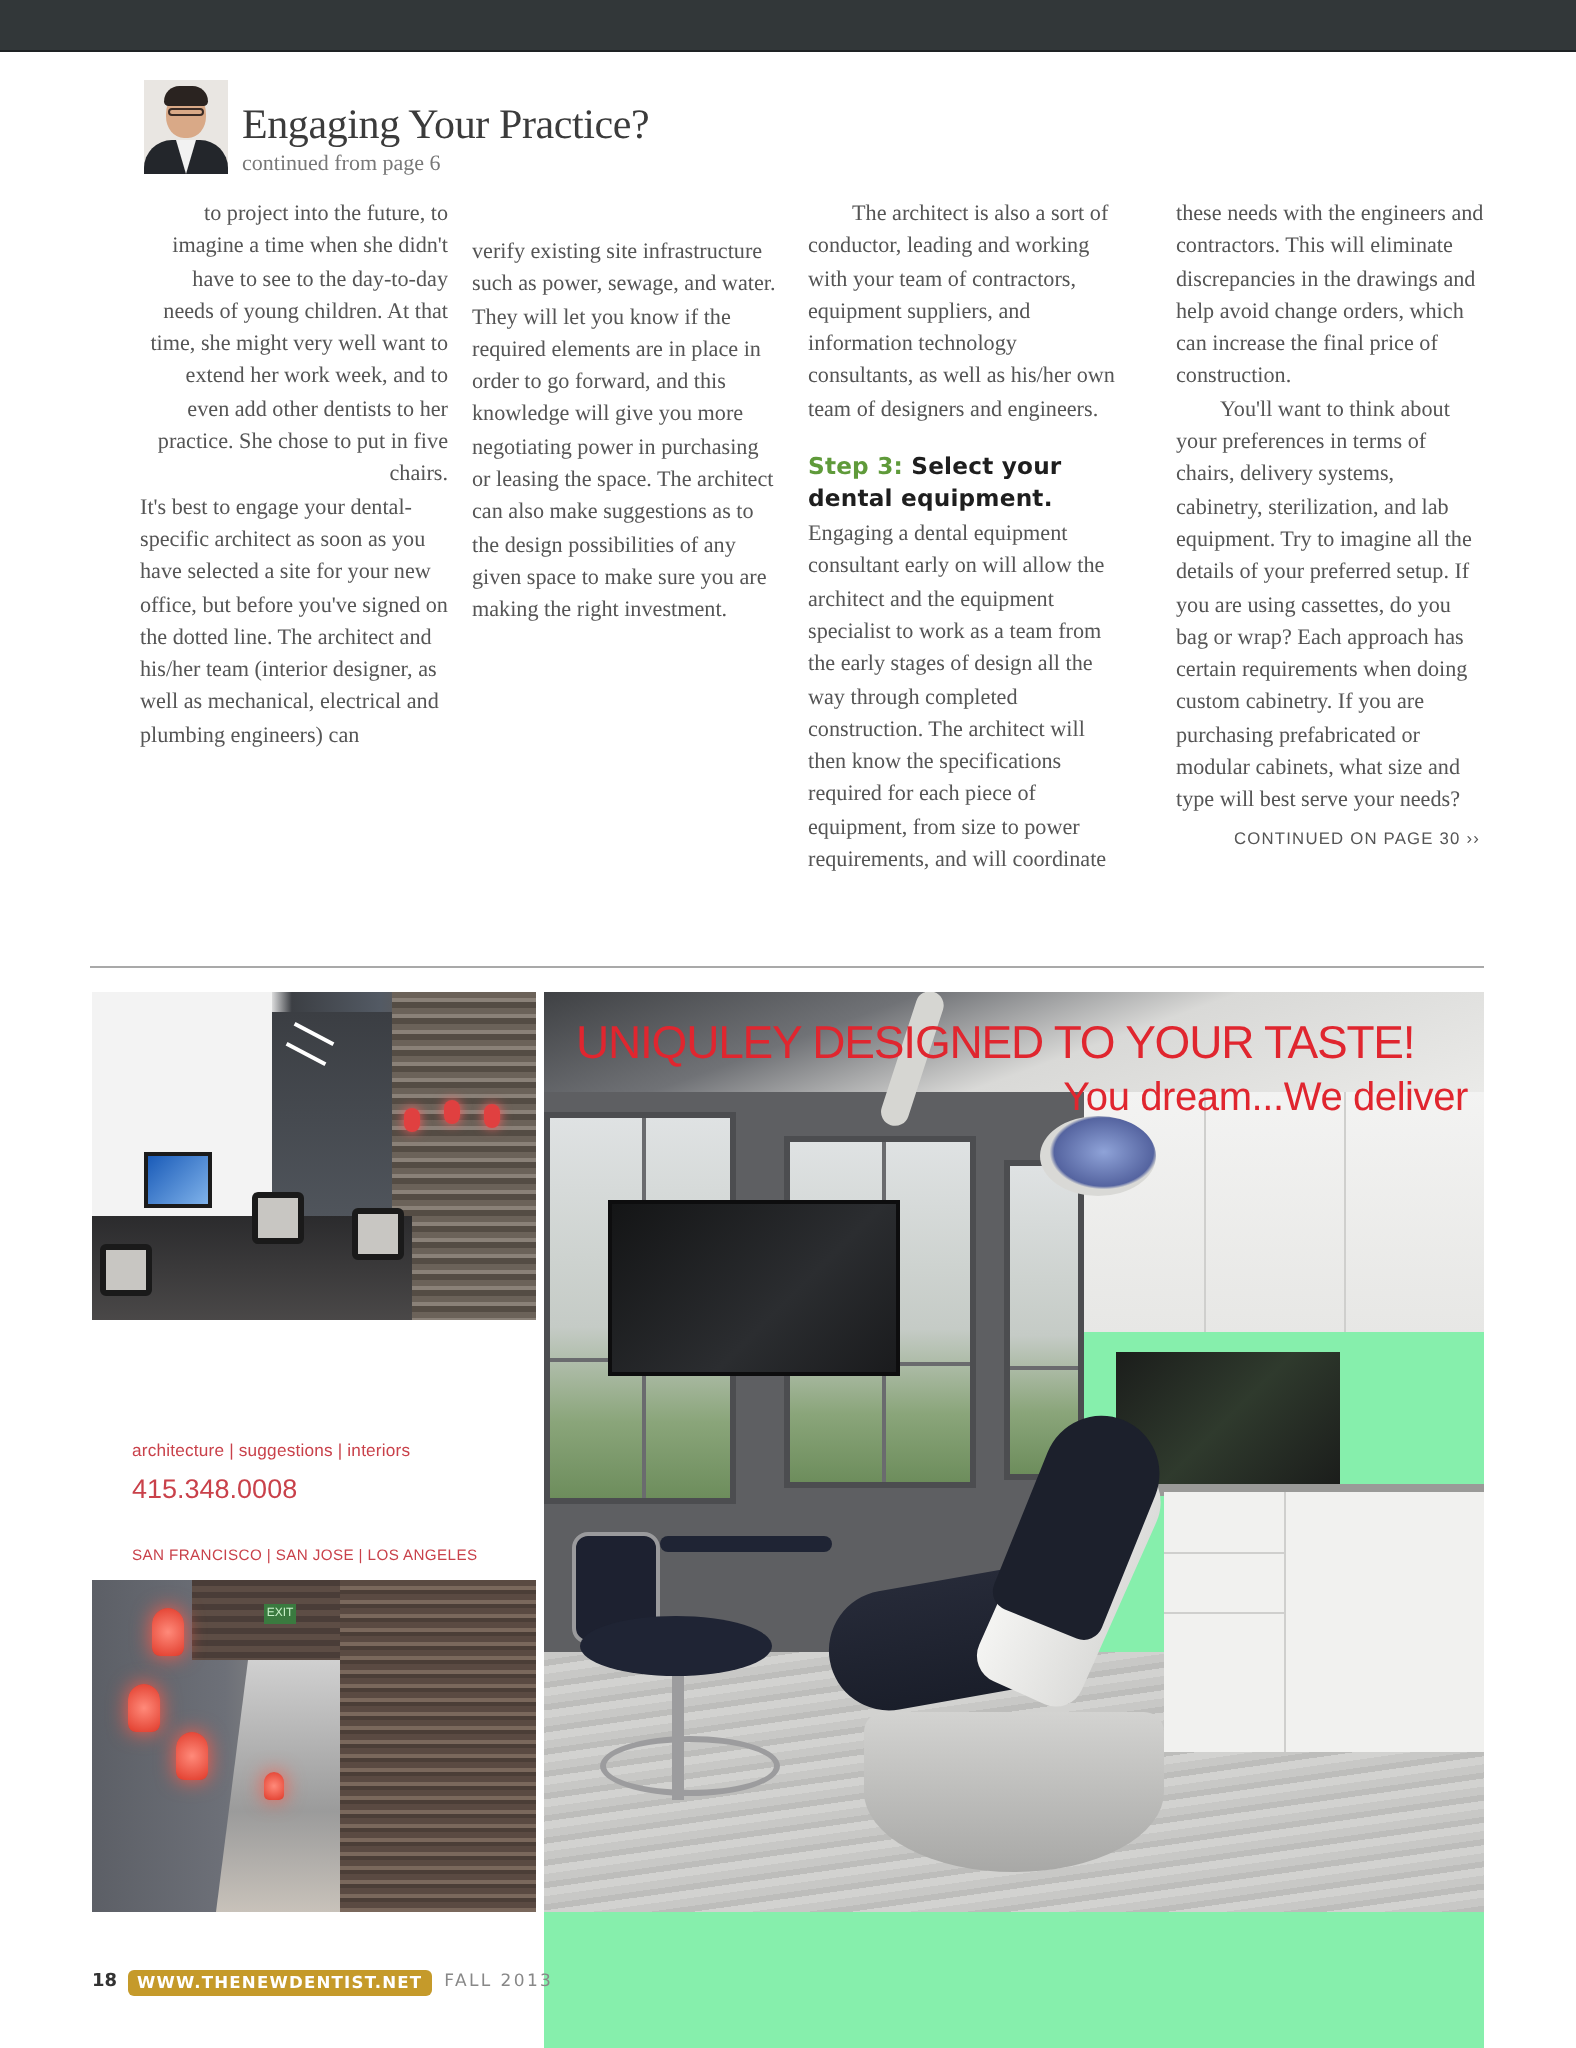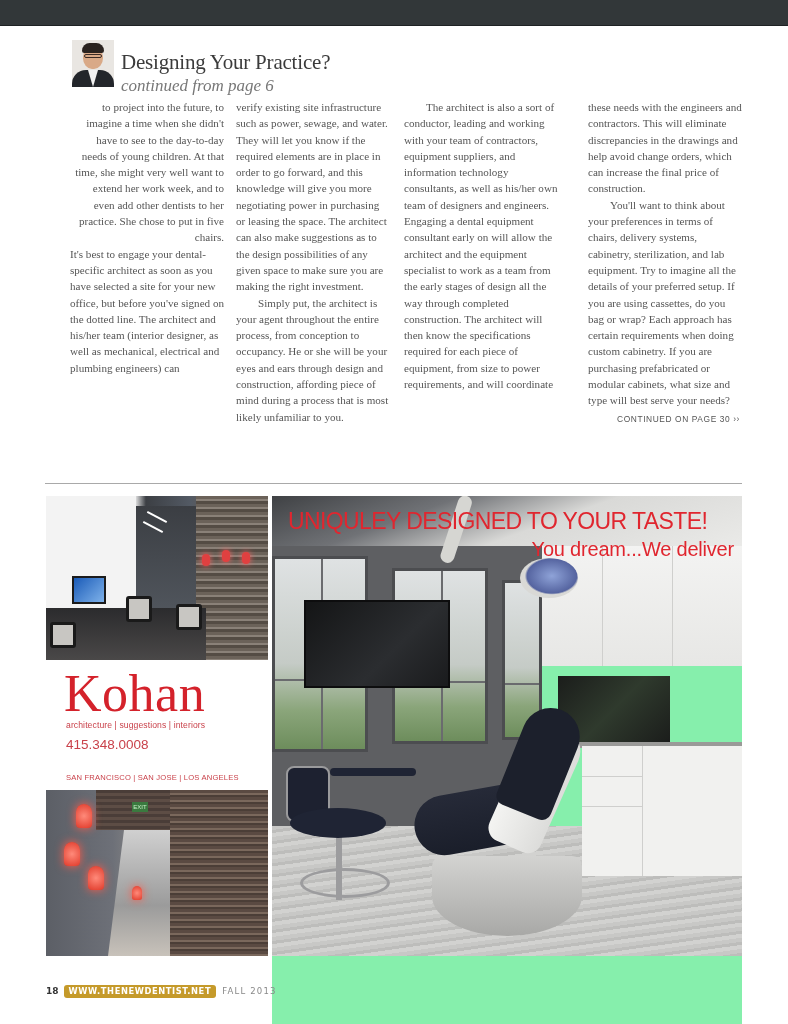--- a/index.html
+++ b/index.html
@@ -9,27 +9,27 @@
   .topbar { position: absolute; left: 0; top: 0; width: 788px; height: 26px; background: #323739; border-bottom: 1px solid #1e2224; }
 
   .header { position: absolute; left: 72px; top: 40px; height: 50px; }
   .avatar { position: absolute; left: 0; top: 0; width: 42px; height: 47px; overflow: hidden; background: #e9e6e2; }
   .avatar .head { position: absolute; left: 11px; top: 5px; width: 20px; height: 24px; border-radius: 50% 50% 45% 45%; background: #d9a987; }
   .avatar .hair { position: absolute; left: 10px; top: 3px; width: 22px; height: 10px; border-radius: 10px 10px 3px 3px; background: #2a2320; }
   .avatar .glasses { position: absolute; left: 12px; top: 14px; width: 18px; height: 4px; border: 1px solid #3a2b25; border-radius: 2px; }
   .avatar .body { position: absolute; left: 0; top: 30px; width: 42px; height: 20px; border-radius: 14px 14px 0 0; background: #23262b; }
   .avatar .shirt { position: absolute; left: 16px; top: 30px; width: 10px; height: 17px; background: #f2f2f2; clip-path: polygon(0 0, 100% 0, 50% 100%); }
   .title { position: absolute; left: 49px; top: 10px; white-space: nowrap; font-size: 21px; color: #3b3b3b; letter-spacing: -0.2px; }
-  .subtitle { position: absolute; left: 49px; top: 36px; white-space: nowrap; font-size: 17px; font-style: italic; color: #777; }
+  .subtitle { position: absolute; left: 49px; top: 36px; white-space: nowrap; font-size: 11px; color: #777; }
 
   .col { position: absolute; top: 99px; width: 154px; font-size: 11.1px; line-height: 16.3px; color: #555; }
   .col p { margin: 0; }
   .col p.indent { text-indent: 22px; }
   .col1 { left: 70px; }
-  .col2 { left: 236px; }
+  .col2 { left: 236px; margin-top: 19px; }
   .col3 { left: 404px; }
   .col4 { left: 588px; }
   .step { font-family: "DejaVu Sans", "Liberation Sans", sans-serif; font-weight: bold; font-size: 11.6px; line-height: 16px; color: #1e1e1e; margin: 12px 0 2px; letter-spacing: 0.1px; }
   .step .num { color: #5f9a3a; }
   .continued { font-family: "Liberation Sans", sans-serif; font-size: 8.4px; letter-spacing: 0.6px; color: #555; text-align: right; margin-top: 2px; padding-right: 2px; }
 
   .rule { position: absolute; left: 45px; top: 483px; width: 697px; height: 1px; background: #a9a9a9; }
 
   
   .ad { position: absolute; left: 46px; top: 496px; width: 696px; height: 460px; }
@@ -97,36 +97,36 @@
 <div class="topbar"></div>
 
 <div class="header">
   <div class="avatar">
     <div class="body"></div>
       <div class="shirt"></div>
       <div class="head"></div>
       <div class="hair"></div>
       <div class="glasses"></div>
   </div>
-  <div class="title">Designing Your Practice?</div>
+  <div class="title">Engaging Your Practice?</div>
   <div class="subtitle">continued from page 6</div>
 </div>
 
 <div class="col col1">
   <p style="text-align:right">to project into the future, to imagine a time when she didn't have to see to the day-to-day needs of young children. At that time, she might very well want to extend her work week, and to even add other dentists to her practice. She chose to put in five chairs.</p>
   <p>It's best to engage your dental-specific architect as soon as you have selected a site for your new office, but before you've signed on the dotted line. The architect and his/her team (interior designer, as well as mechanical, electrical and plumbing engineers) can</p>
 </div>
 
 <div class="col col2">
   <p>verify existing site infrastructure such as power, sewage, and water. They will let you know if the required elements are in place in order to go forward, and this knowledge will give you more negotiating power in purchasing or leasing the space. The architect can also make suggestions as to the design possibilities of any given space to make sure you are making the right investment.</p>
-  <p class="indent">Simply put, the architect is your agent throughout the entire process, from conception to occupancy. He or she will be your eyes and ears through design and construction, affording piece of mind during a process that is most likely unfamiliar to you.</p>
 </div>
 
 <div class="col col3">
   <p class="indent">The architect is also a sort of conductor, leading and working with your team of contractors, equipment suppliers, and information technology consultants, as well as his/her own team of designers and engineers.</p>
+  <div class="step"><span class="num">Step 3:</span> <span>Select your dental equipment.</span></div>
   <p>Engaging a dental equipment consultant early on will allow the architect and the equipment specialist to work as a team from the early stages of design all the way through completed construction. The architect will then know the specifications required for each piece of equipment, from size to power requirements, and will coordinate</p>
 </div>
 
 <div class="col col4">
   <p>these needs with the engineers and contractors. This will eliminate discrepancies in the drawings and help avoid change orders, which can increase the final price of construction.</p>
   <p class="indent">You'll want to think about your preferences in terms of chairs, delivery systems, cabinetry, sterilization, and lab equipment. Try to imagine all the details of your preferred setup. If you are using cassettes, do you bag or wrap? Each approach has certain requirements when doing custom cabinetry. If you are purchasing prefabricated or modular cabinets, what size and type will best serve your needs?</p>
   <div class="continued">CONTINUED ON PAGE 30 ››</div>
 </div>
 
 <div class="rule"></div>
@@ -142,21 +142,20 @@
     <div class="lamp" style="left:176px;top:54px;"></div>
     <div class="lamp" style="left:196px;top:56px;"></div>
     <div class="monitor"></div>
     <div class="table"></div>
     <div class="chair" style="left:4px;top:126px;"></div>
     <div class="chair" style="left:80px;top:100px;"></div>
     <div class="chair" style="left:130px;top:108px;"></div>
   </div>
 
   <div class="logo-box">
-    <div class="logo">Kohan</div>
     <div class="tagline">architecture | suggestions | interiors</div>
     <div class="phone">415.348.0008</div>
     <div class="web">www.kohaninc.com</div>
     <div class="cities">SAN FRANCISCO | SAN JOSE | LOS ANGELES</div>
   </div>
 
   <div class="photo-bl">
     <div class="ceiling"></div>
     <div class="corridor"></div>
     <div class="brick"></div>

